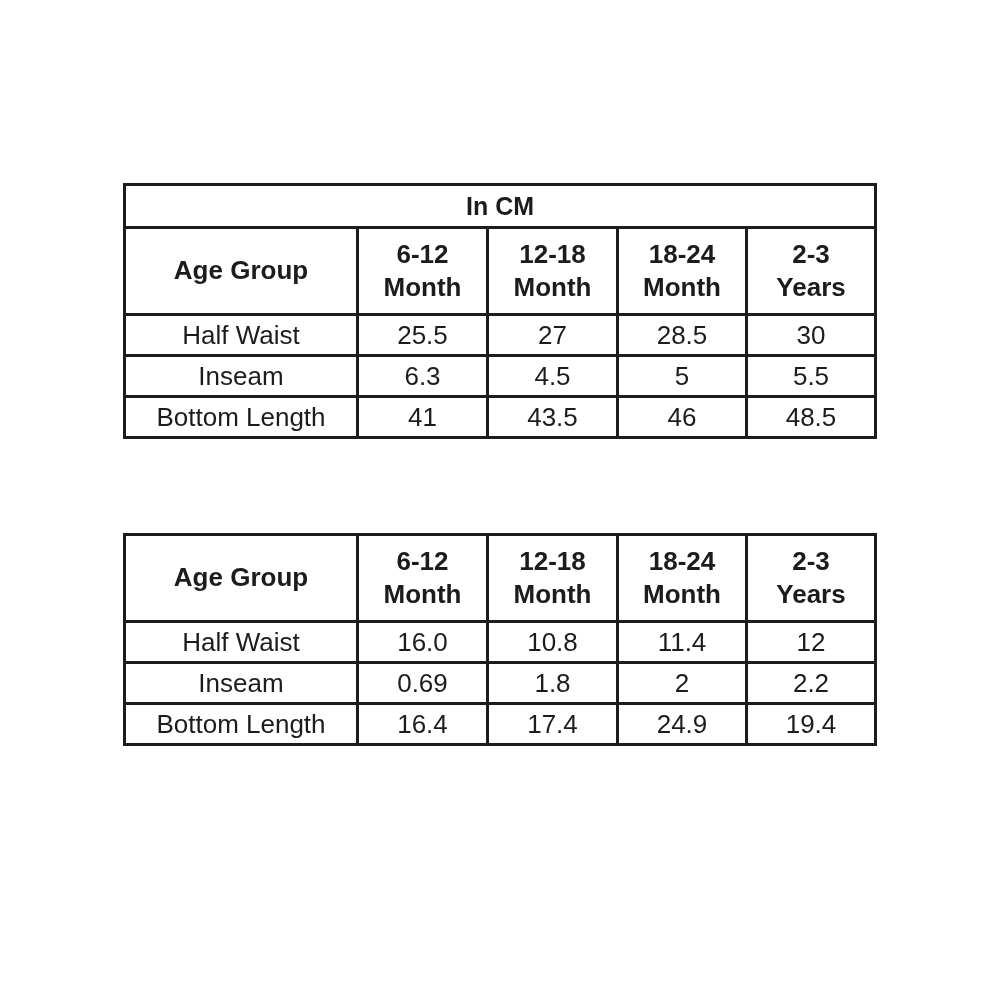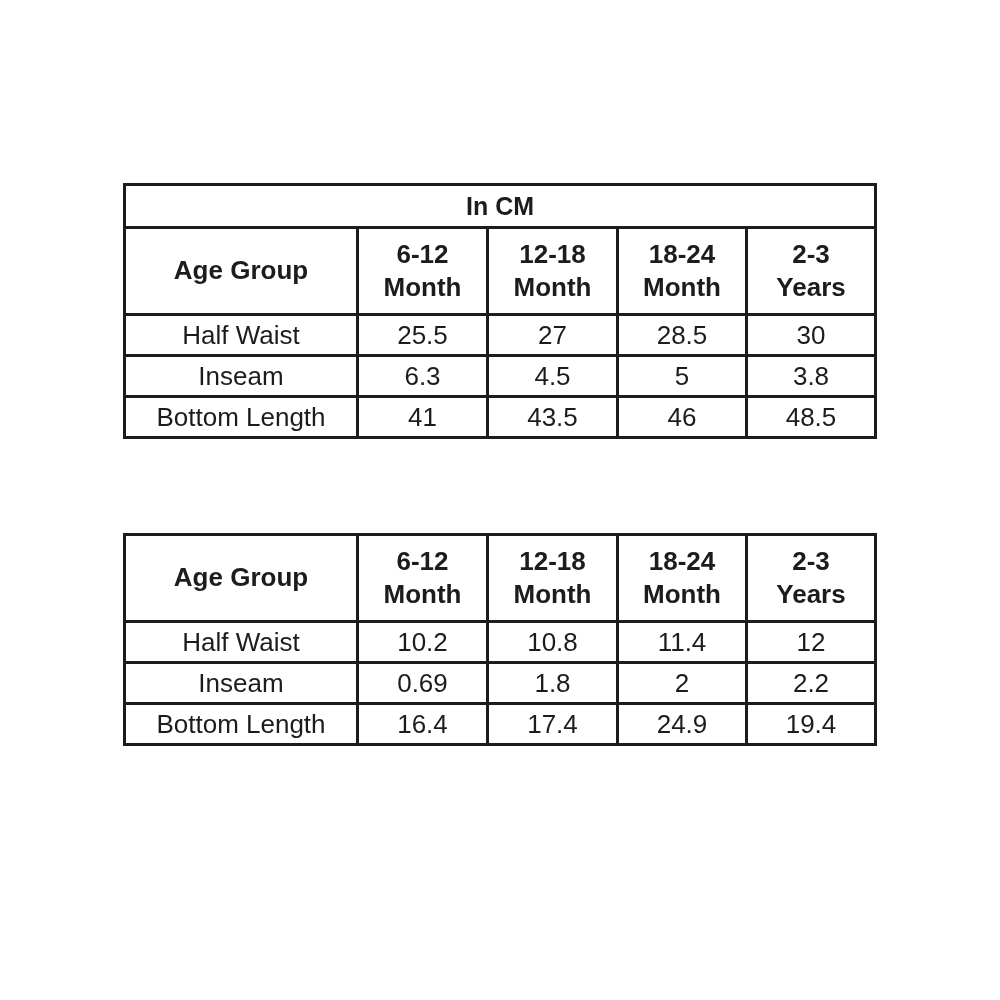--- a/index.html
+++ b/index.html
@@ -83,21 +83,21 @@
         <td>25.5</td>
         <td>27</td>
         <td>28.5</td>
         <td>30</td>
       </tr>
       <tr class="data-row">
         <td>Inseam</td>
         <td>6.3</td>
         <td>4.5</td>
         <td>5</td>
-        <td>3.8</td>
+        <td>5.5</td>
       </tr>
       <tr class="data-row">
         <td>Bottom Length</td>
         <td>41</td>
         <td>43.5</td>
         <td>46</td>
         <td>48.5</td>
       </tr>
     </tbody>
   </table>
@@ -113,21 +113,21 @@
     <tbody>
       <tr class="header-row">
         <td>Age Group</td>
         <td>6-12 Month</td>
         <td>12-18 Month</td>
         <td>18-24 Month</td>
         <td>2-3 Years</td>
       </tr>
       <tr class="data-row">
         <td>Half Waist</td>
-        <td>10.2</td>
+        <td>16.0</td>
         <td>10.8</td>
         <td>11.4</td>
         <td>12</td>
       </tr>
       <tr class="data-row">
         <td>Inseam</td>
         <td>0.69</td>
         <td>1.8</td>
         <td>2</td>
         <td>2.2</td>

